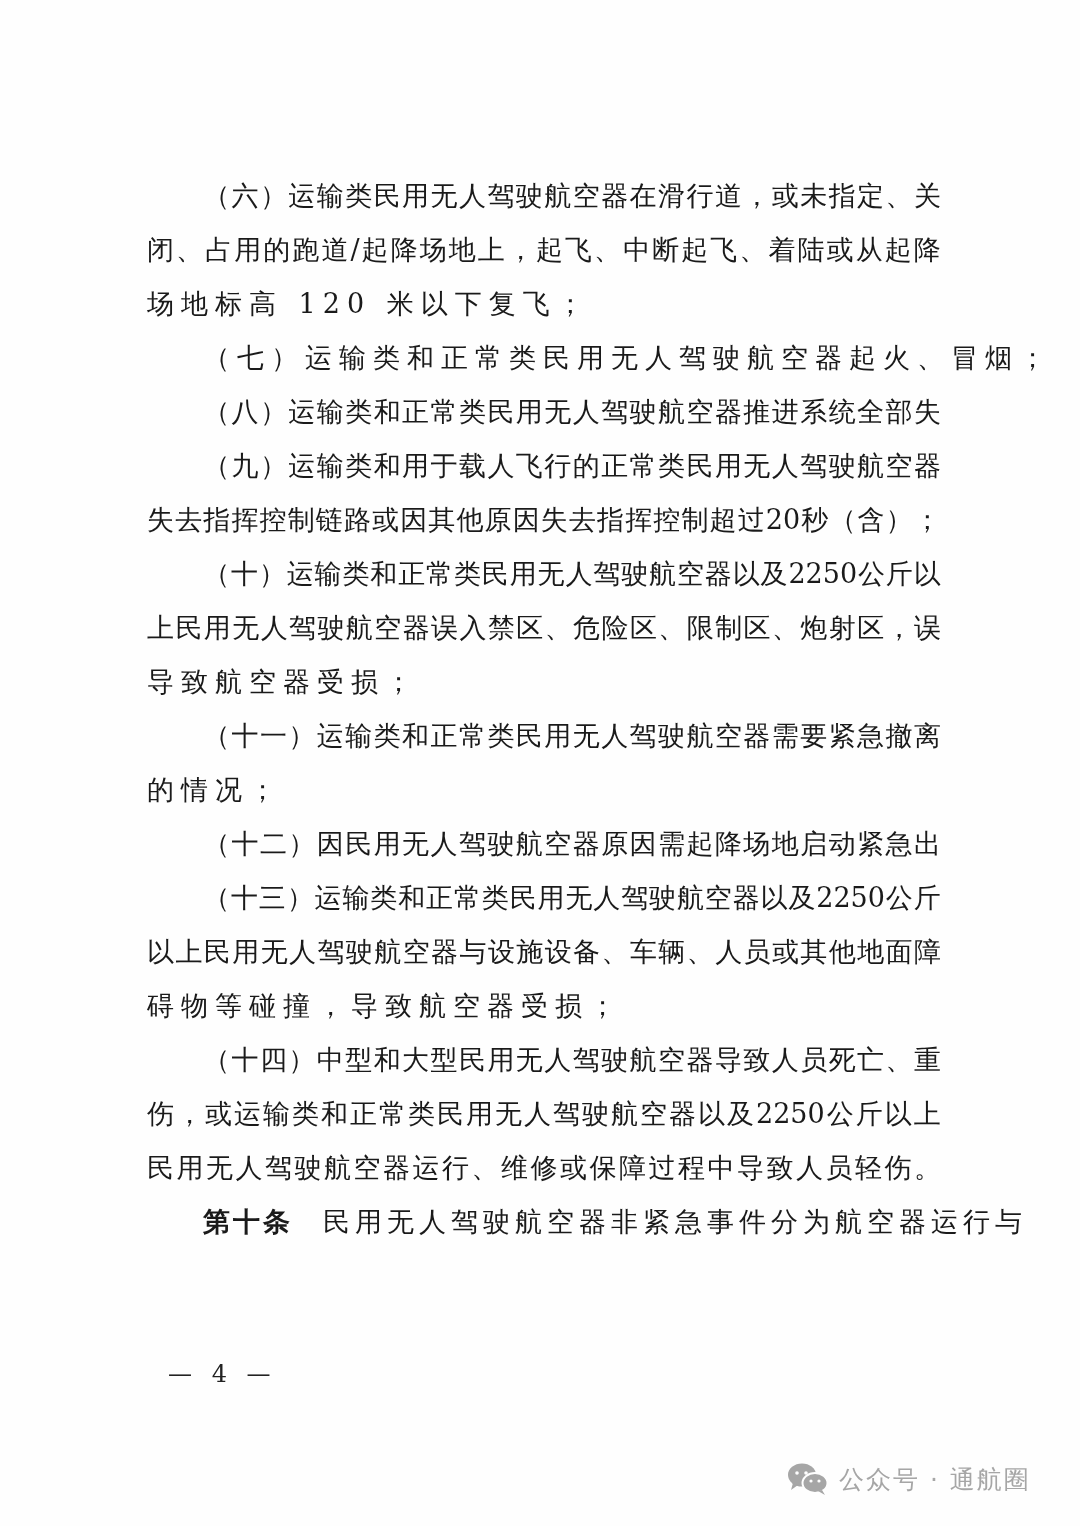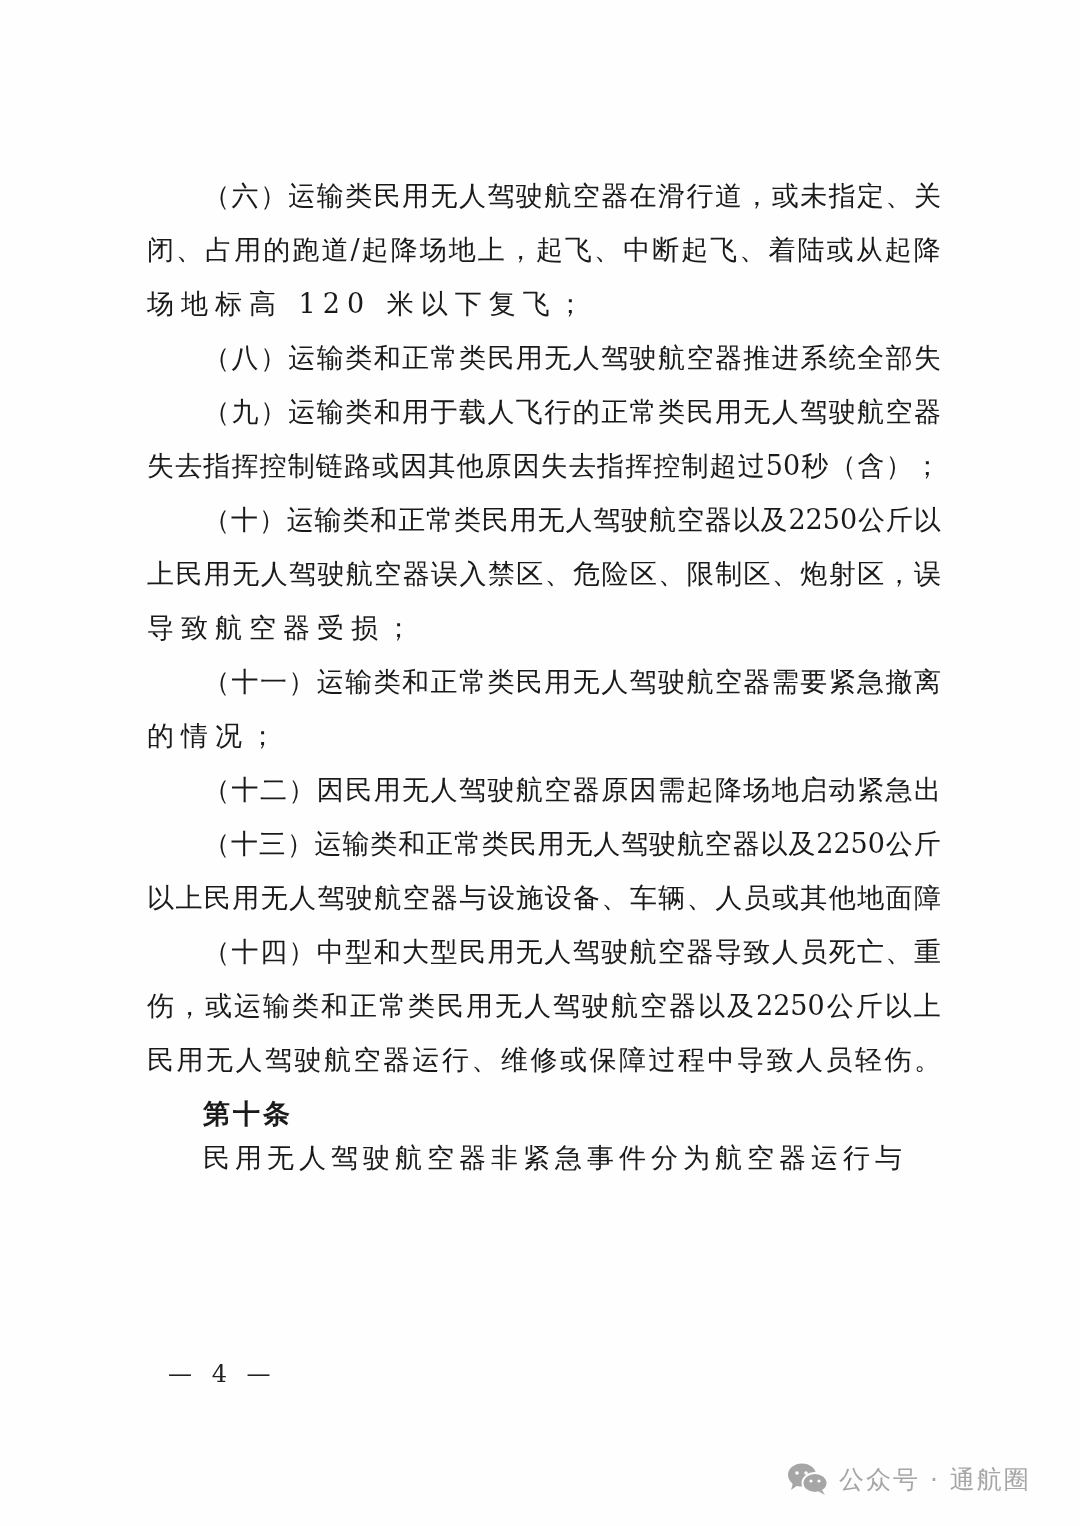--- a/index.html
+++ b/index.html
@@ -155,20 +155,21 @@
         <span class="ch">、</span>
         <span class="ch">着</span>
         <span class="ch">陆</span>
         <span class="ch">或</span>
         <span class="ch">从</span>
         <span class="ch">起</span>
         <span class="ch">降</span>
       </div>
     <div class="line short">场地标高 120 米以下复飞；</div>
 
+    <div class="line indent short">（七）运输类和正常类民用无人驾驶航空器起火、冒烟；</div>
 
     <div class="line indent">
         <span class="ch">（</span>
         <span class="ch">八</span>
         <span class="ch">）</span>
         <span class="ch">运</span>
         <span class="ch">输</span>
         <span class="ch">类</span>
         <span class="ch">和</span>
         <span class="ch">正</span>
@@ -236,21 +237,21 @@
         <span class="ch">原</span>
         <span class="ch">因</span>
         <span class="ch">失</span>
         <span class="ch">去</span>
         <span class="ch">指</span>
         <span class="ch">挥</span>
         <span class="ch">控</span>
         <span class="ch">制</span>
         <span class="ch">超</span>
         <span class="ch">过</span>
-        <span class="ch">50</span>
+        <span class="ch">20</span>
         <span class="ch">秒</span>
         <span class="ch">（</span>
         <span class="ch">含</span>
         <span class="ch">）</span>
         <span class="ch">；</span>
       </div>
 
     <div class="line indent">
         <span class="ch">（</span>
         <span class="ch">十</span>
@@ -419,20 +420,21 @@
         <span class="ch">、</span>
         <span class="ch">人</span>
         <span class="ch">员</span>
         <span class="ch">或</span>
         <span class="ch">其</span>
         <span class="ch">他</span>
         <span class="ch">地</span>
         <span class="ch">面</span>
         <span class="ch">障</span>
       </div>
+    <div class="line short">碍物等碰撞，导致航空器受损；</div>
 
     <div class="line indent">
         <span class="ch">（</span>
         <span class="ch">十</span>
         <span class="ch">四</span>
         <span class="ch">）</span>
         <span class="ch">中</span>
         <span class="ch">型</span>
         <span class="ch">和</span>
         <span class="ch">大</span>
@@ -506,21 +508,21 @@
         <span class="ch">中</span>
         <span class="ch">导</span>
         <span class="ch">致</span>
         <span class="ch">人</span>
         <span class="ch">员</span>
         <span class="ch">轻</span>
         <span class="ch">伤</span>
         <span class="ch">。</span>
       </div>
 
-    <div class="line indent short" style="letter-spacing:5px;flex-direction:column;">
+    <div class="line indent short" style="letter-spacing:5px;">
       <span class="strong">第十条</span>
       <span>民用无人驾驶航空器非紧急事件分为航空器运行与</span>
     </div>
   </div>
 
   <div class="page-number">— 4 —</div>
 
   <div class="wechat-mark">
     <span class="wechat-icon">
       <svg width="42" height="34" viewBox="0 0 42 34">

